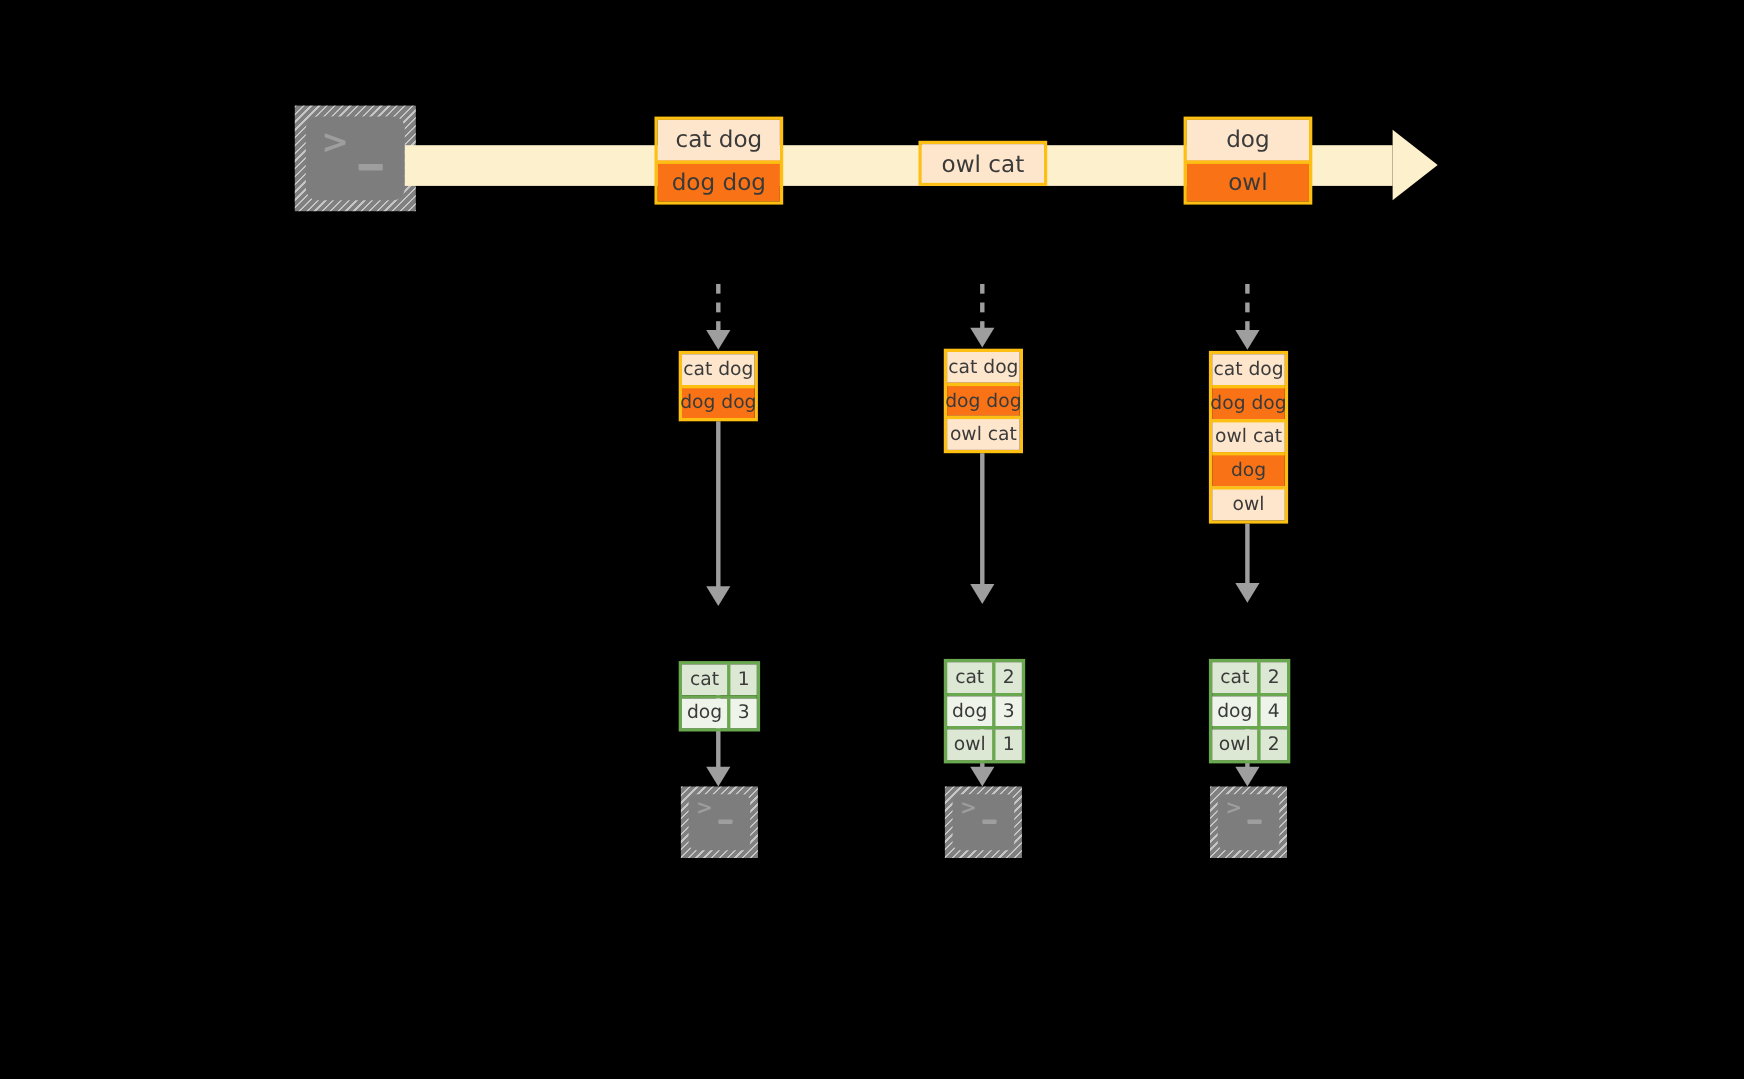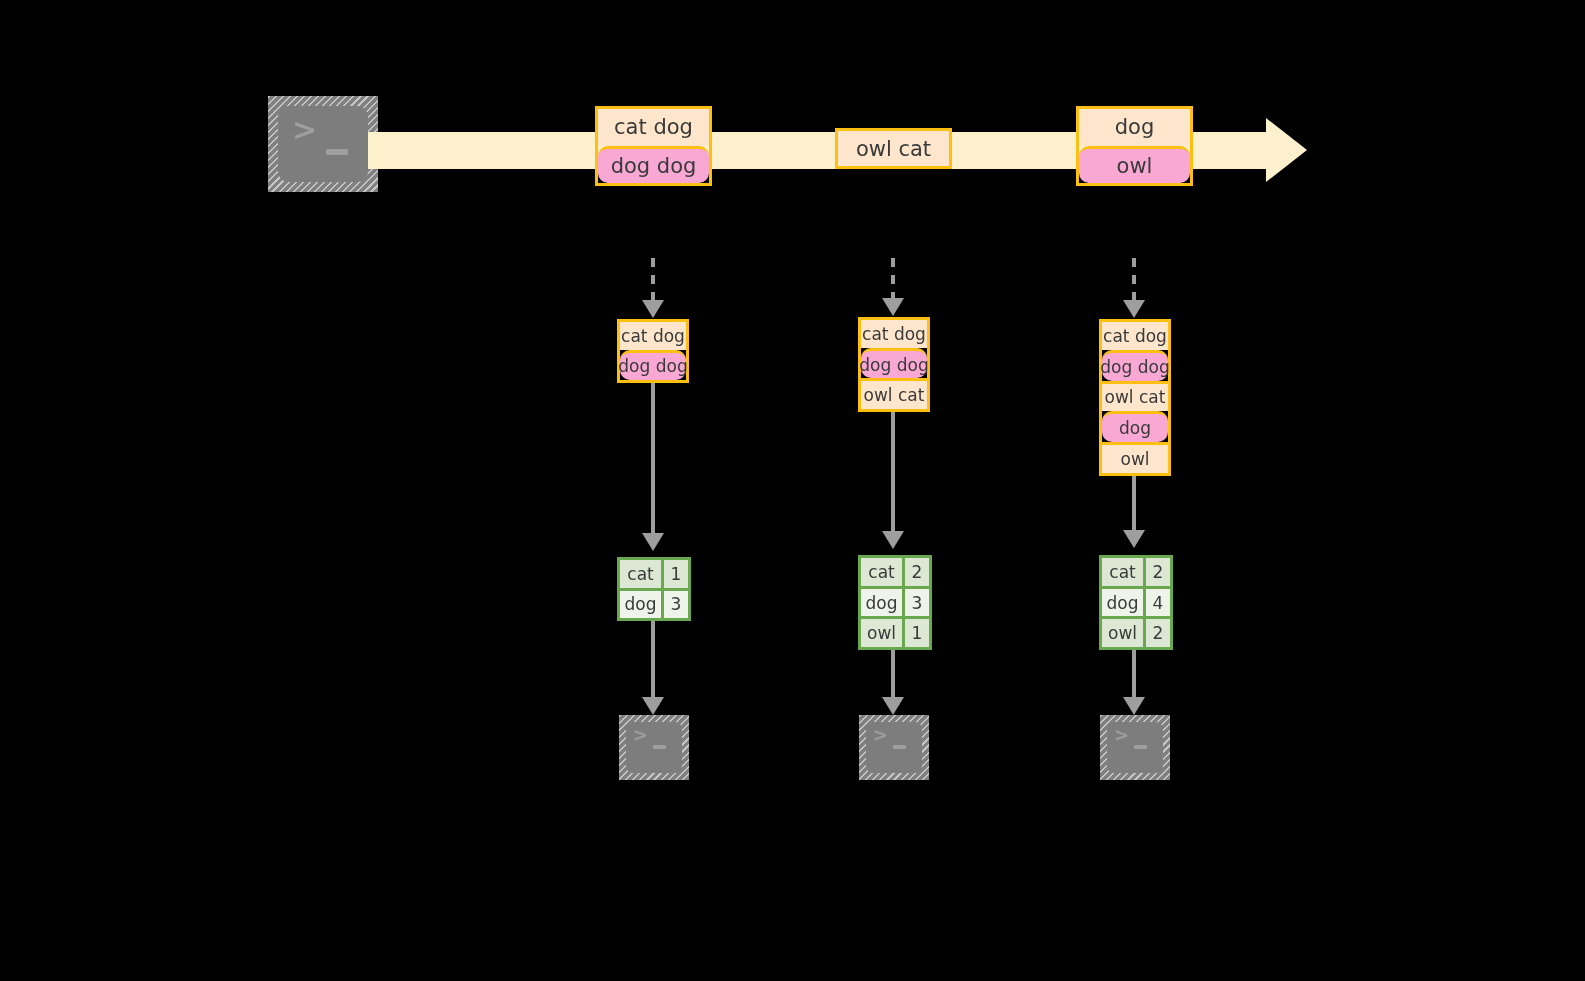--- a/index.html
+++ b/index.html
@@ -74,21 +74,21 @@
   }
   .event-row {
     box-sizing: border-box;
     display: flex;
     align-items: center;
     justify-content: center;
     color: #3a3a3a;
     white-space: nowrap;
   }
   .ev-dark  { background: #fde6cc; }
-  .ev-light { background: #f9a8d4; border-radius: 10px; }
+  .ev-light { background: #f97316; }
   .row-sep  { border-top: 3px solid #fcbf12; }
 
   
   .snap-box {
     position: absolute;
     box-sizing: border-box;
     border: 3px solid #fcbf12;
     display: flex;
     flex-direction: column;
     z-index: 6;
@@ -105,20 +105,21 @@
   }
 
   
   .result-table {
     position: absolute;
     box-sizing: border-box;
     border: 3px solid #6aa84f;
     display: flex;
     flex-direction: column;
     z-index: 6;
+    margin-top: 44px;
   }
   .res-row {
     box-sizing: border-box;
     flex: 1 1 0;
     display: flex;
   }
   .res-row + .res-row { border-top: 3px solid #6aa84f; }
   .res-word, .res-count {
     box-sizing: border-box;
     display: flex;

